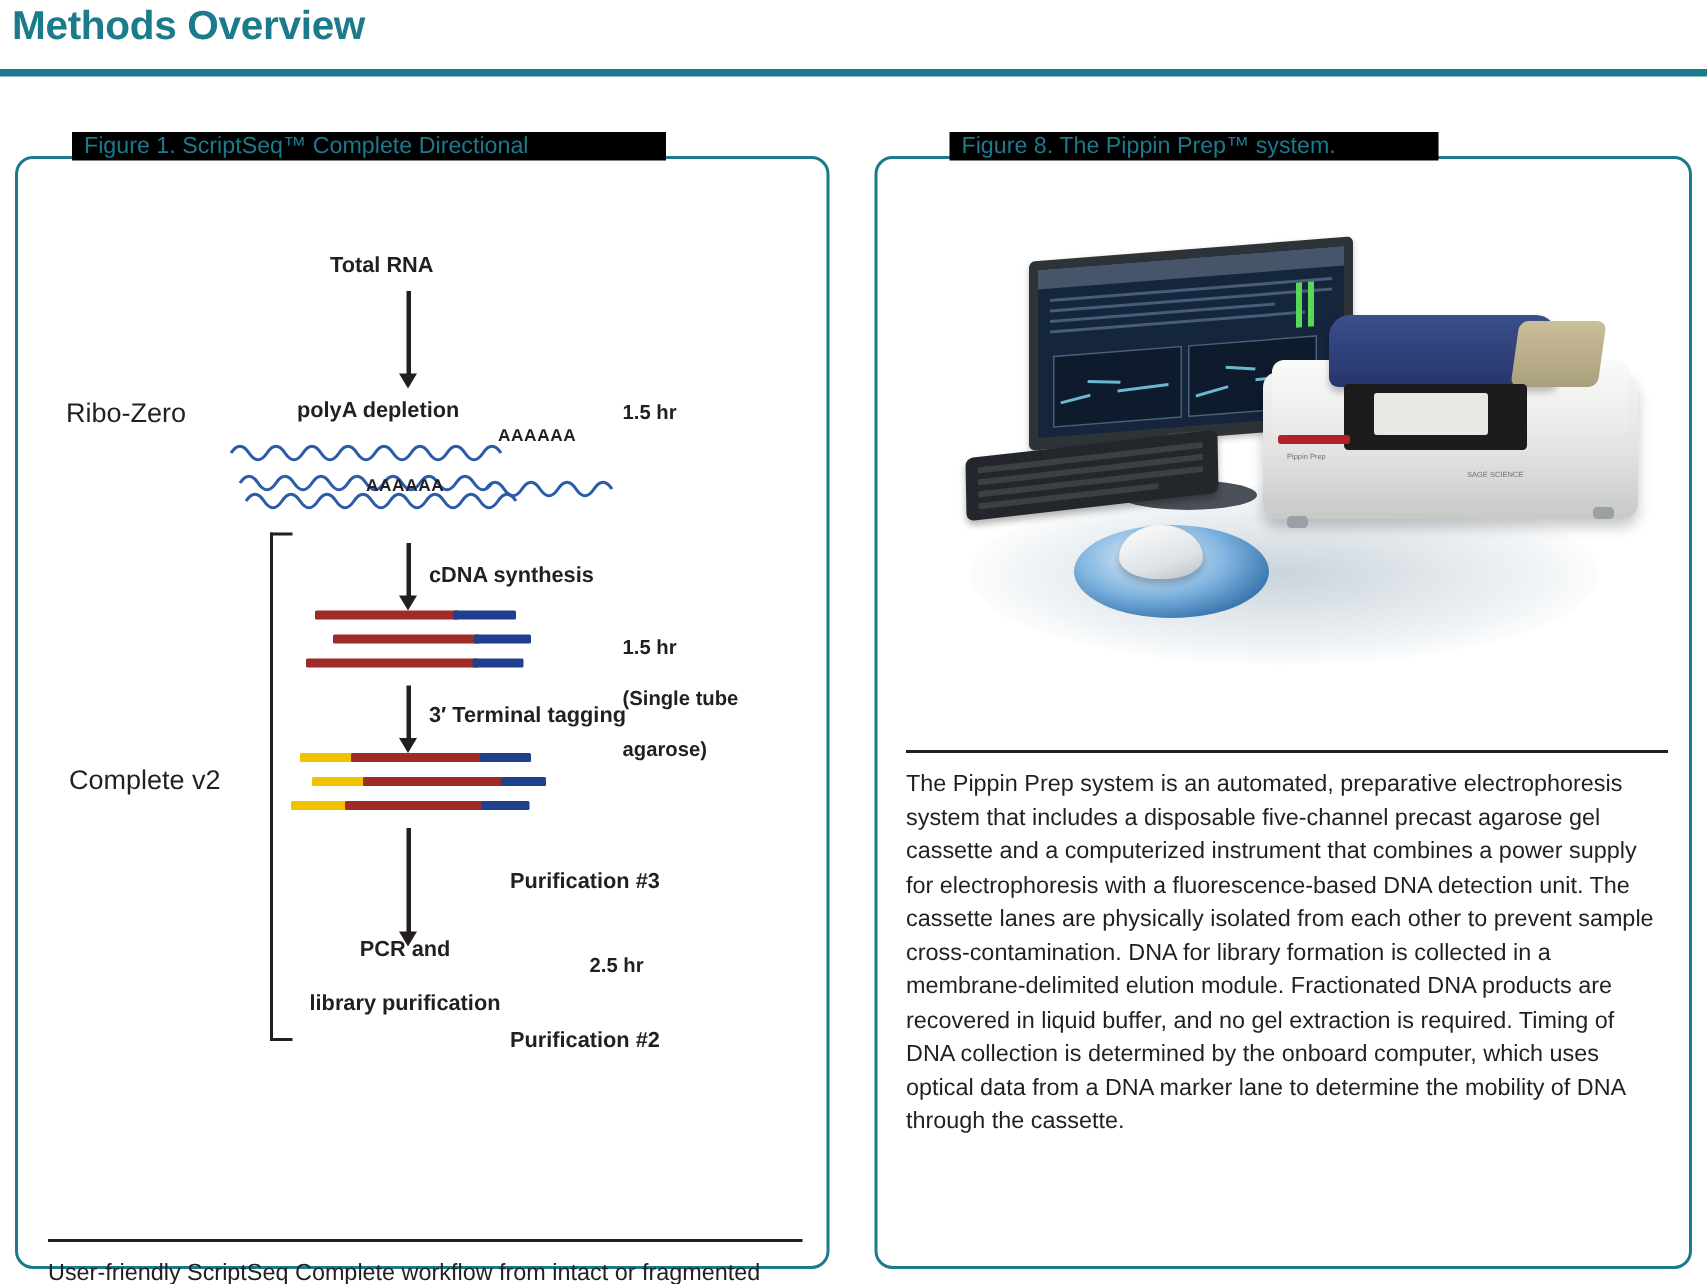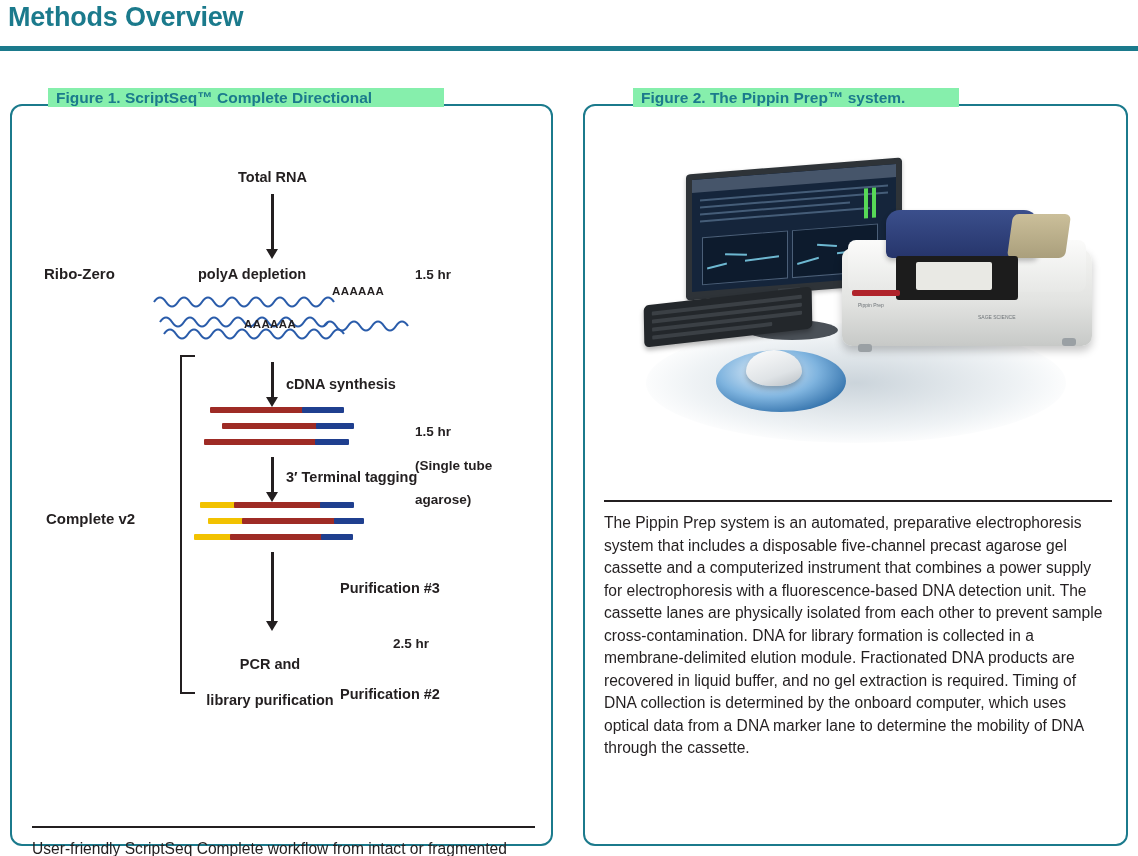--- a/index.html
+++ b/index.html
@@ -40,23 +40,23 @@
     position: absolute;
     border: 2px solid #1b7a8c;
     border-radius: 12px;
     box-sizing: border-box;
   }
   #panel-left  { left: 10px;  top: 104px; width: 543px; height: 742px; }
   #panel-right { left: 583px; top: 104px; width: 545px; height: 742px; }
 
   .panel-caption {
     position: absolute;
-    background: #86efac;
+    background: #000000;
     color: #1b7a8c;
-    font-weight: bold;
+    font-weight: normal;
     font-size: 15.5px;
     line-height: 19px;
     padding: 0 8px;
   }
   #caption-left  { left: 48px;  top: 88px; width: 380px; }
   #caption-right { left: 633px; top: 88px; width: 310px; text-align: left; }
 
   
   #fig1 {
     position: absolute;
@@ -76,22 +76,22 @@
   .wf-time {
     position: absolute;
     font-size: 13.5px;
     font-weight: bold;
     color: #231f20;
     line-height: 17px;
     white-space: pre-line;
   }
   .wf-side {
     position: absolute;
-    font-size: 15px;
-    font-weight: bold;
+    font-size: 18px;
+    font-weight: normal;
     color: #231f20;
   }
   .arrow {
     position: absolute;
     width: 2.6px;
     background: #231f20;
   }
   .arrow::after {
     content: "";
     position: absolute;
@@ -270,21 +270,21 @@
 <div class="page-title">Methods Overview</div>
 <div class="title-rule"></div>
 
 <div class="panel" id="panel-left"></div>
 <div class="panel-caption" id="caption-left">
   <div>Figure 1. ScriptSeq™ Complete Directional</div>
 </div>
 
 <div id="fig1">
 
-  <div class="wf-label" style="left:226px; top:58px;">Total RNA</div>
+  <div class="wf-label" style="left:208px; top:58px;">Total RNA</div>
   <div class="arrow" style="left:259px; top:84px; height:56px;"></div>
 
   <div class="wf-side" style="left:32px; top:155px;">Ribo-Zero</div>
   <div class="wf-label" style="left:186px; top:155px;">polyA depletion</div>
   <div class="wf-time" style="left:403px; top:156px;">1.5 hr</div>
 
   <svg class="squiggle-row" style="left:140px; top:178px;" width="260" height="24" viewBox="0 0 260 24">
     <path d="M2 14 q6 -9 12 0 t12 0 t12 0 t12 0 t12 0 t12 0 t12 0 t12 0 t12 0 t12 0 t12 0 t12 0 t12 0 t12 0 t12 0" fill="none" stroke="#2a5caa" stroke-width="2.1"></path>
   </svg>
   <div class="polyA" style="left:320px; top:175px;">AAAAAA</div>
@@ -331,34 +331,34 @@
   <div class="bar red" style="left:230px; top:408px; width:96px;"></div>
   <div class="bar blue" style="left:322px; top:408px; width:30px;"></div>
 
   <div class="bar yellow" style="left:182px; top:424px; width:38px;"></div>
   <div class="bar red" style="left:218px; top:424px; width:95px;"></div>
   <div class="bar blue" style="left:309px; top:424px; width:32px;"></div>
 
   <div class="arrow" style="left:259px; top:442px; height:70px;"></div>
   <div class="wf-label" style="left:328px; top:469px;">Purification #3</div>
 
-  <div class="wf-label" style="left:182px; top:527px; text-align:center; width:152px;">
+  <div class="wf-label" style="left:182px; top:496px; text-align:center; width:152px;">
     <div>PCR and</div>
     <div>library purification</div>
   </div>
   <div class="wf-time" style="left:381px; top:525px;">2.5 hr</div>
 
   <div class="wf-label" style="left:328px; top:575px;">Purification #2</div>
 </div>
 
 <div class="panel-divider" style="left:32px; top:826px; width:503px;"></div>
 <div class="body-text" style="left:32px; top:838px; width:500px;">User-friendly ScriptSeq Complete workflow from intact or fragmented total RNA to cluster-ready RNA-Seq libraries in &lt;1 day. Final library contains both polyA⁺ and non-polyadenylated RNA species.</div>
 
 <div class="panel" id="panel-right"></div>
-<div class="panel-caption" id="caption-right">Figure 2. The Pippin Prep™ system.</div>
+<div class="panel-caption" id="caption-right">Figure 8. The Pippin Prep™ system.</div>
 
 <div id="fig2">
 
   <div class="photo-shadow" style="left:50px; top:195px; width:420px; height:120px;"></div>
 
   <div class="mon-bezel" style="left:90px; top:38px; width:216px; height:126px;"></div>
   <div class="mon-screen" style="left:96px; top:44px; width:204px; height:112px;">
     <div class="mon-topbar"></div>
     <div class="mon-grid-row" style="left:8px; top:20px; width:188px;"></div>
     <div class="mon-grid-row" style="left:8px; top:27px; width:188px;"></div>

